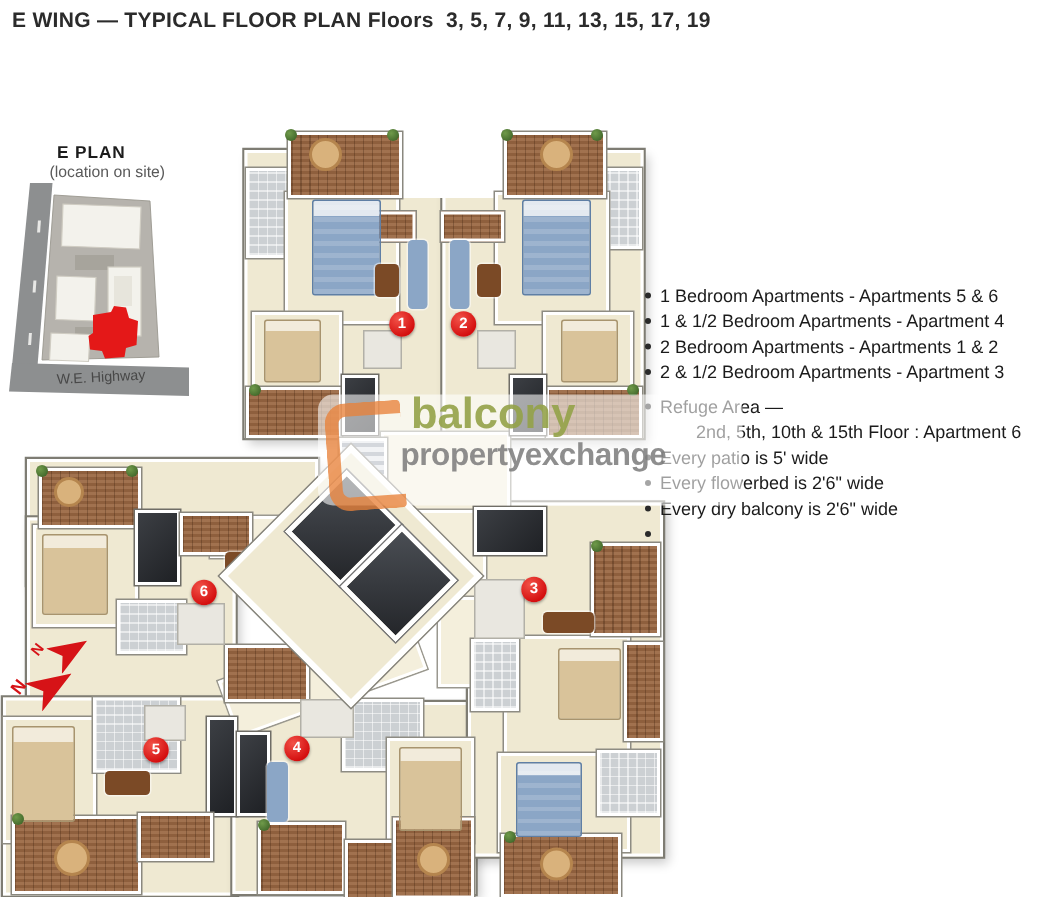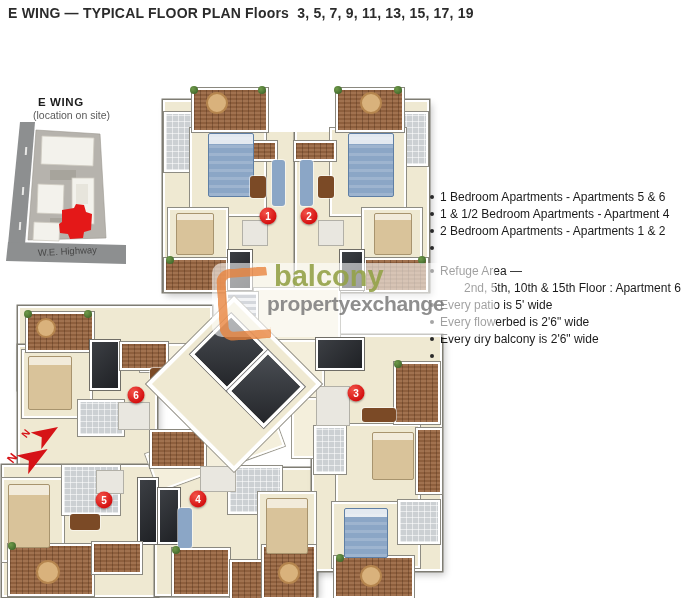--- a/index.html
+++ b/index.html
@@ -64,21 +64,21 @@
   .wm-w1{position:absolute;left:62px;top:-3px;font-size:29px;font-weight:bold;color:rgba(148,162,72,.9);}
   .wm-w2{position:absolute;left:55px;top:29px;font-size:21px;font-weight:bold;color:rgba(122,122,122,.85);letter-spacing:-.3px;}
 </style>
 </head>
 <body>
 
 <div class="page">
 
   <div class="abs title">E WING — TYPICAL FLOOR PLAN Floors&nbsp; 3, 5, 7, 9, 11, 13, 15, 17, 19</div>
 
-  <div class="abs sm-title">E WING</div>
+  <div class="abs sm-title">E PLAN</div>
   <div class="abs sm-sub">(location on site)</div>
   <svg class="abs" style="left:4px;top:92px;" width="130" height="180" viewBox="0 0 130 180">
     <path d="M16,30 L31,30 L21,152 L4,152 Z" fill="#8d8f90"></path>
     <path d="M4,150 L122,153 L122,172 L2,169 Z" fill="#8d8f90"></path>
     <rect x="21" y="55" width="2" height="8" fill="#e8e8e6" transform="rotate(4 22 59)"></rect>
     <rect x="18" y="95" width="2" height="8" fill="#e8e8e6" transform="rotate(4 19 99)"></rect>
     <rect x="15" y="130" width="2" height="8" fill="#e8e8e6" transform="rotate(4 16 134)"></rect>
     <polygon points="32,38 96,42 102,146 24,148" fill="#b6b3ad" stroke="#9a978f" stroke-width="0.6"></polygon>
     <polygon points="38,44 90,46 89,74 37,72" fill="#f3f2ec" stroke="#cfccc2" stroke-width="0.8"></polygon>
     <rect x="46" y="78" width="26" height="10" fill="#a7a49c"></rect>
@@ -207,21 +207,21 @@
     <div class="abs arrow" style="left:24px;top:6px;width:26px;height:20px;transform:rotate(-32deg);"></div>
     <span class="nletter" style="left:12px;top:10px;font-size:10px;transform:rotate(-52deg);">N</span>
     <div class="abs arrow" style="left:10px;top:28px;width:30px;height:22px;transform:rotate(-32deg);"></div>
     <span class="nletter" style="left:-2px;top:33px;font-size:12px;transform:rotate(-52deg);">N</span>
   </div>
 
   <div class="abs legend">
     <div class="lrow"><span class="dot"></span><span>1 Bedroom Apartments - Apartments 5 &amp; 6</span></div>
     <div class="lrow"><span class="dot"></span><span>1 &amp; 1/2 Bedroom Apartments - Apartment 4</span></div>
     <div class="lrow"><span class="dot"></span><span>2 Bedroom Apartments - Apartments 1 &amp; 2</span></div>
-    <div class="lrow"><span class="dot"></span></div>
+    <div class="lrow"><span class="dot"></span><span>2 &amp; 1/2 Bedroom Apartments - Apartment 3</span></div>
   </div>
 
   <div class="abs notes">
     <div class="lrow"><span class="dot"></span><span>Refuge Area —</span></div>
     <div class="lrow indent"><span>2nd, 5th, 10th &amp; 15th Floor : Apartment 6</span></div>
     <div class="lrow"><span class="dot"></span><span>Every patio is 5' wide</span></div>
     <div class="lrow"><span class="dot"></span><span>Every flowerbed is 2'6" wide</span></div>
     <div class="lrow"><span class="dot"></span><span>Every dry balcony is 2'6" wide</span></div>
     <div class="lrow"><span class="dot"></span></div>
   </div>

